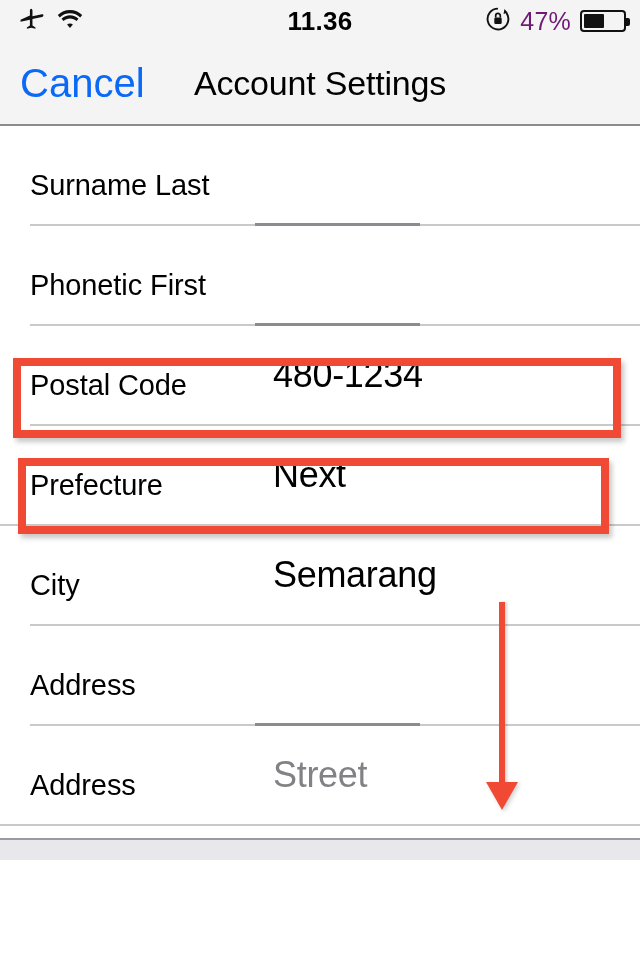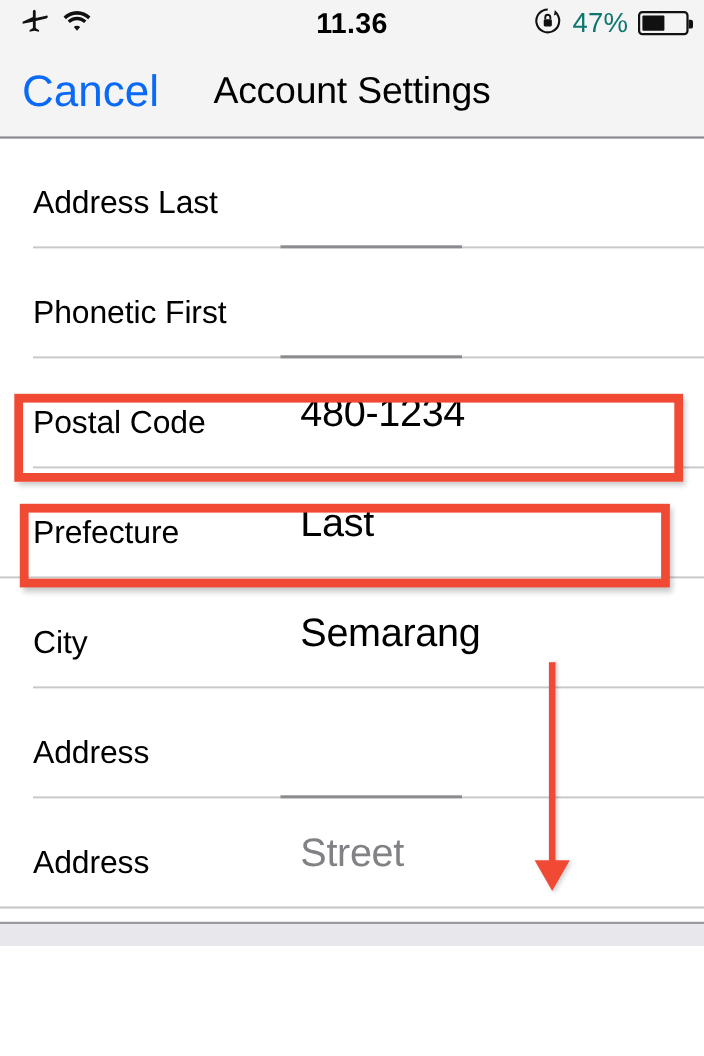--- a/index.html
+++ b/index.html
@@ -65,21 +65,21 @@
     display: flex; align-items: center; justify-content: center;
     font-size: 26px; font-weight: bold; color: #000;
     letter-spacing: 0.3px;
   }
   .sb-right {
     position: absolute;
     right: 14px; top: 0;
     height: 42px;
     display: flex; align-items: center; gap: 9px;
   }
-  .sb-pct { font-size: 25px; color: #0f766e; letter-spacing: 0.2px; }
+  .sb-pct { font-size: 25px; color: #701a75; letter-spacing: 0.2px; }
   .battery {
     position: relative;
     width: 46px; height: 22px;
     border: 2px solid #111;
     border-radius: 4px;
     box-sizing: border-box;
   }
   .battery::after {
     content: "";
     position: absolute;
@@ -284,42 +284,42 @@
   </div>
 
   <div class="navbar">
     <div class="nav-cancel">Cancel</div>
     <div class="nav-title">Account Settings</div>
   </div>
 
   <div class="form-list">
 
     <div class="row">
-      <span class="row-label">Address Last</span>
+      <span class="row-label">Surname Last</span>
       <span class="row-value"></span>
       <span class="sep-light"></span>
       <span class="sep-dark"></span>
     </div>
 
     <div class="row">
       <span class="row-label">Phonetic First</span>
       <span class="row-value"></span>
       <span class="sep-light"></span>
       <span class="sep-dark"></span>
     </div>
 
     <div class="row">
       <span class="row-label">Postal Code</span>
       <span class="row-value">480-1234</span>
       <span class="sep-light"></span>
     </div>
 
     <div class="row">
       <span class="row-label">Prefecture</span>
-      <span class="row-value">Last</span>
+      <span class="row-value">Next</span>
       <span class="sep-light full"></span>
     </div>
 
     <div class="row">
       <span class="row-label">City</span>
       <span class="row-value">Semarang</span>
       <span class="sep-light"></span>
     </div>
 
     <div class="row">

